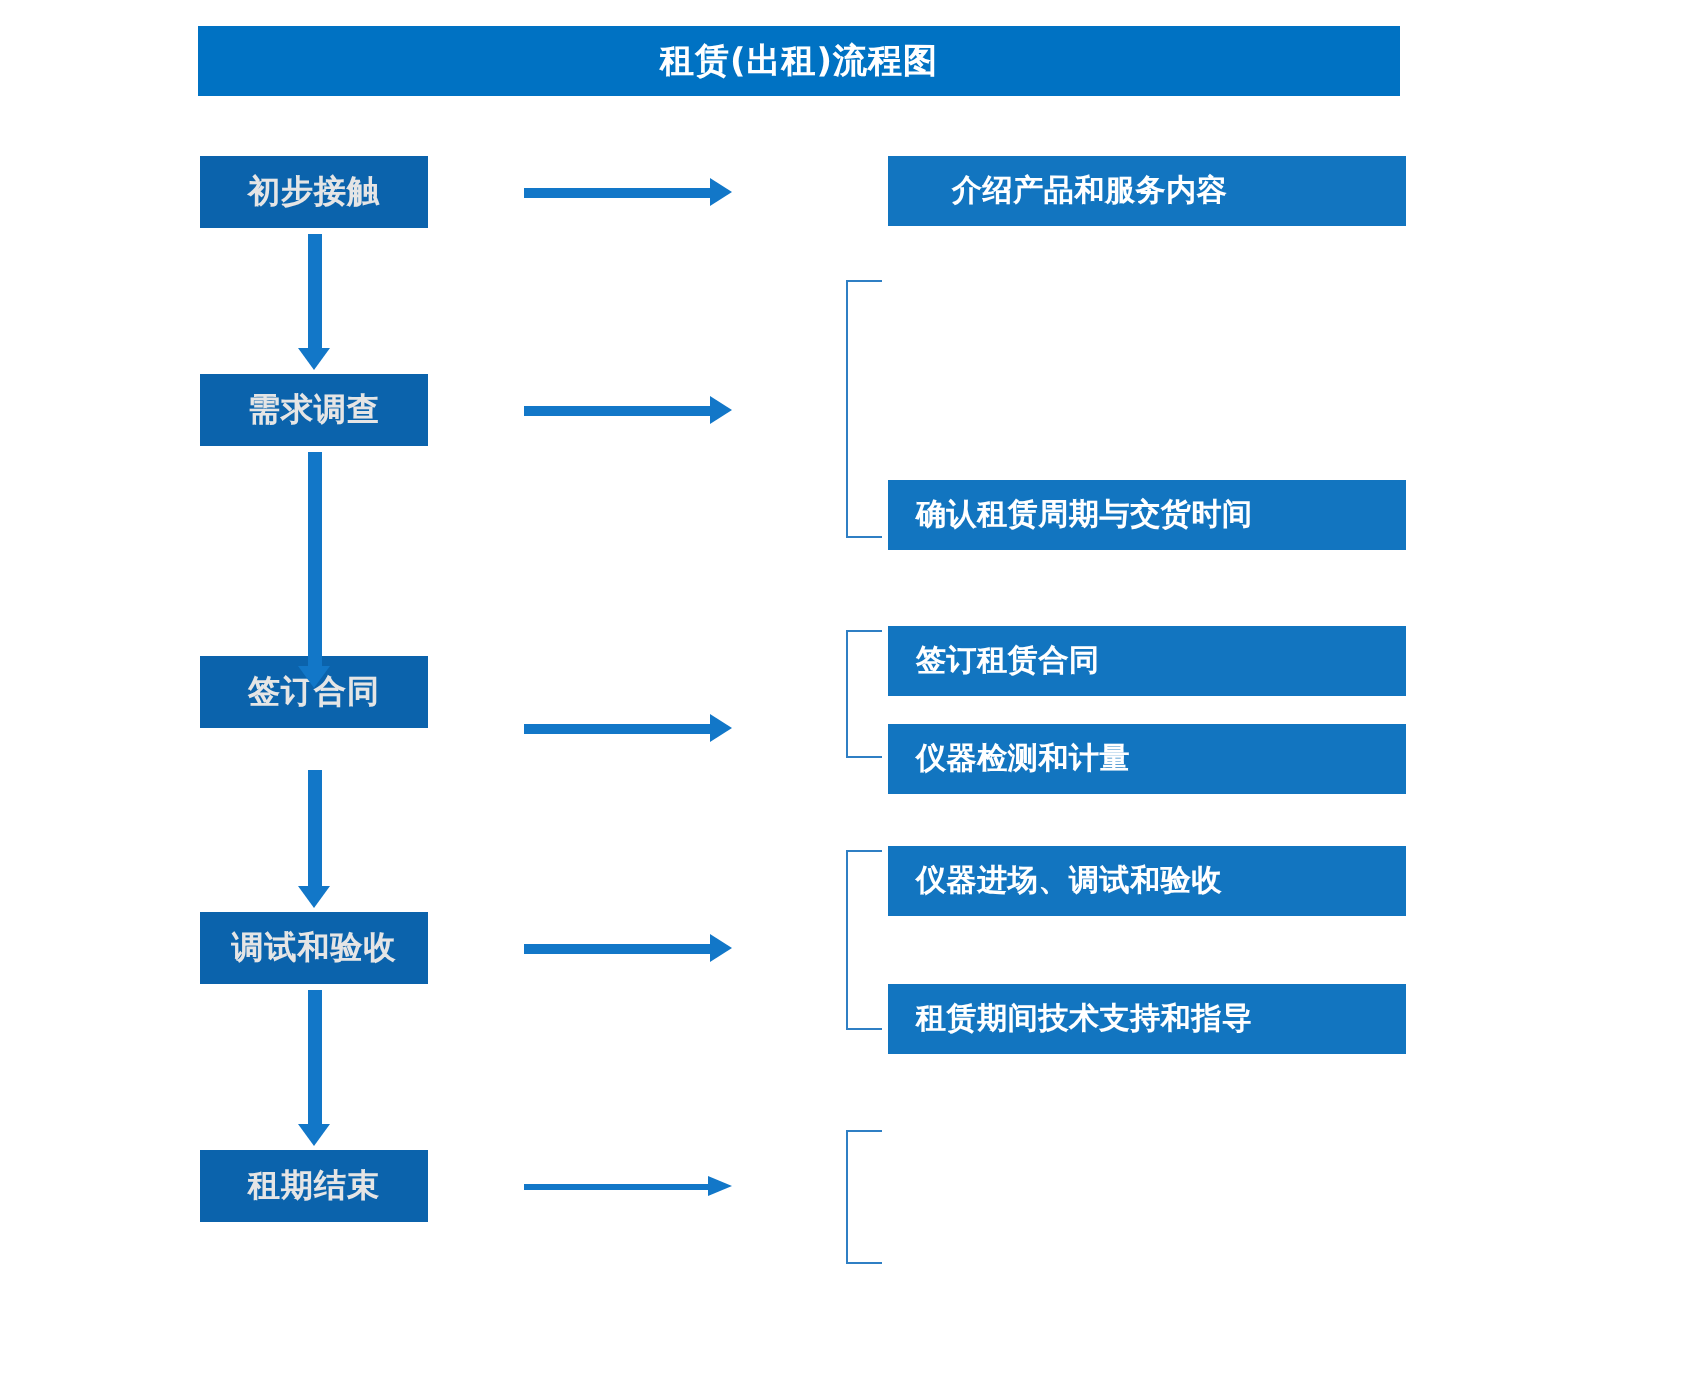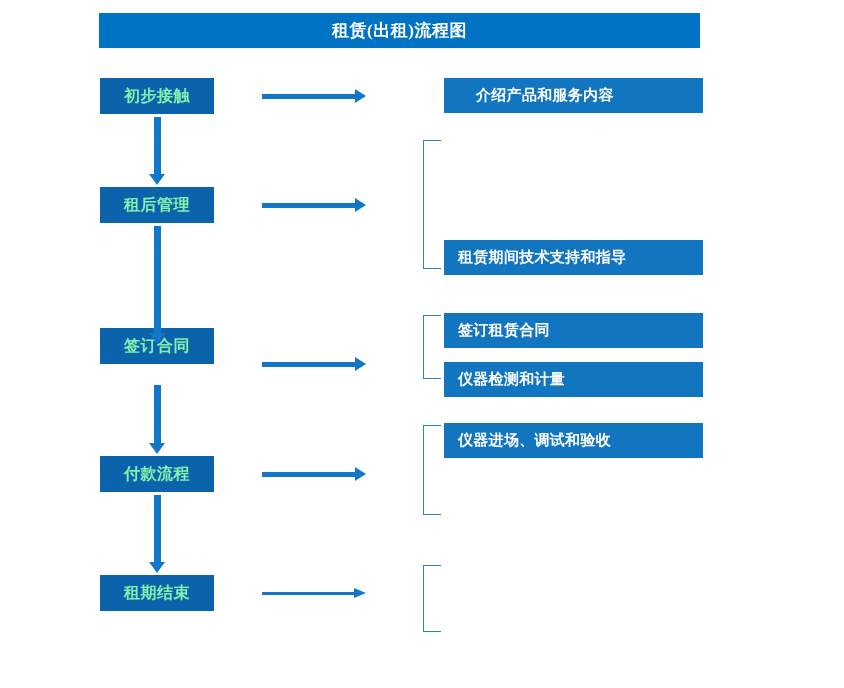--- a/index.html
+++ b/index.html
@@ -14,21 +14,20 @@
     font-family: "DejaVu Sans", "Liberation Sans", sans-serif;
     overflow: hidden;
   }
 
   #canvas {
     position: absolute;
     left: 0;
     top: 0;
     width: 844px;
     height: 688px;
-    font-family: Liberation Serif, serif;
   }
 
   
   .title-bar {
     position: absolute;
     left: 99px;
     top: 13px;
     width: 601px;
     height: 35px;
     background: #0072c3;
@@ -40,21 +39,21 @@
     justify-content: center;
     letter-spacing: 0.5px;
   }
 
   
   .stage-box {
     position: absolute;
     width: 114px;
     height: 36px;
     background: #0b63ac;
-    color: #86efac;
+    color: #e5e5e5;
     font-size: 16px;
     font-weight: bold;
     display: flex;
     align-items: center;
     justify-content: center;
     letter-spacing: 0.5px;
   }
 
   
   .detail-box {
@@ -140,25 +139,25 @@
 </style>
 </head>
 <body>
 
 <div id="canvas">
 
   <div class="title-bar">租赁(出租)流程图</div>
 
   <div class="stage-box" style="left:100px; top:78px;">初步接触</div>
 
-  <div class="stage-box" style="left:100px; top:187px;">租后管理</div>
+  <div class="stage-box" style="left:100px; top:187px;">需求调查</div>
 
   <div class="stage-box" style="left:100px; top:328px;">签订合同</div>
 
-  <div class="stage-box" style="left:100px; top:456px;">付款流程</div>
+  <div class="stage-box" style="left:100px; top:456px;">调试和验收</div>
 
   <div class="stage-box" style="left:100px; top:575px;">租期结束</div>
 
   <div class="v-arrow" style="left:149px; top:117px; height:68px;">
     <div class="shaft" style="height:58px;"></div>
     <div class="head" style="top:57px;"></div>
   </div>
 
   <div class="v-arrow" style="left:149px; top:226px; height:118px;">
     <div class="shaft" style="height:108px;"></div>
@@ -205,24 +204,25 @@
   <div class="bracket" style="left:423px; top:315px; height:64px;"></div>
 
   <div class="bracket" style="left:423px; top:425px; height:90px;"></div>
 
   <div class="bracket" style="left:423px; top:565px; height:67px;"></div>
 
   <div class="detail-box" style="top:78px;padding-left:32px;">介绍产品和服务内容</div>
 
 
 
-  <div class="detail-box" style="top:240px;">租赁期间技术支持和指导</div>
+  <div class="detail-box" style="top:240px;">确认租赁周期与交货时间</div>
 
   <div class="detail-box" style="top:362px;">仪器检测和计量</div>
 
   <div class="detail-box" style="top:313px;">签订租赁合同</div>
 
   <div class="detail-box" style="top:423px;">仪器进场、调试和验收</div>
 
+  <div class="detail-box" style="top:492px;">租赁期间技术支持和指导</div>
 
 
 
 </div>
 
 </body></html>

